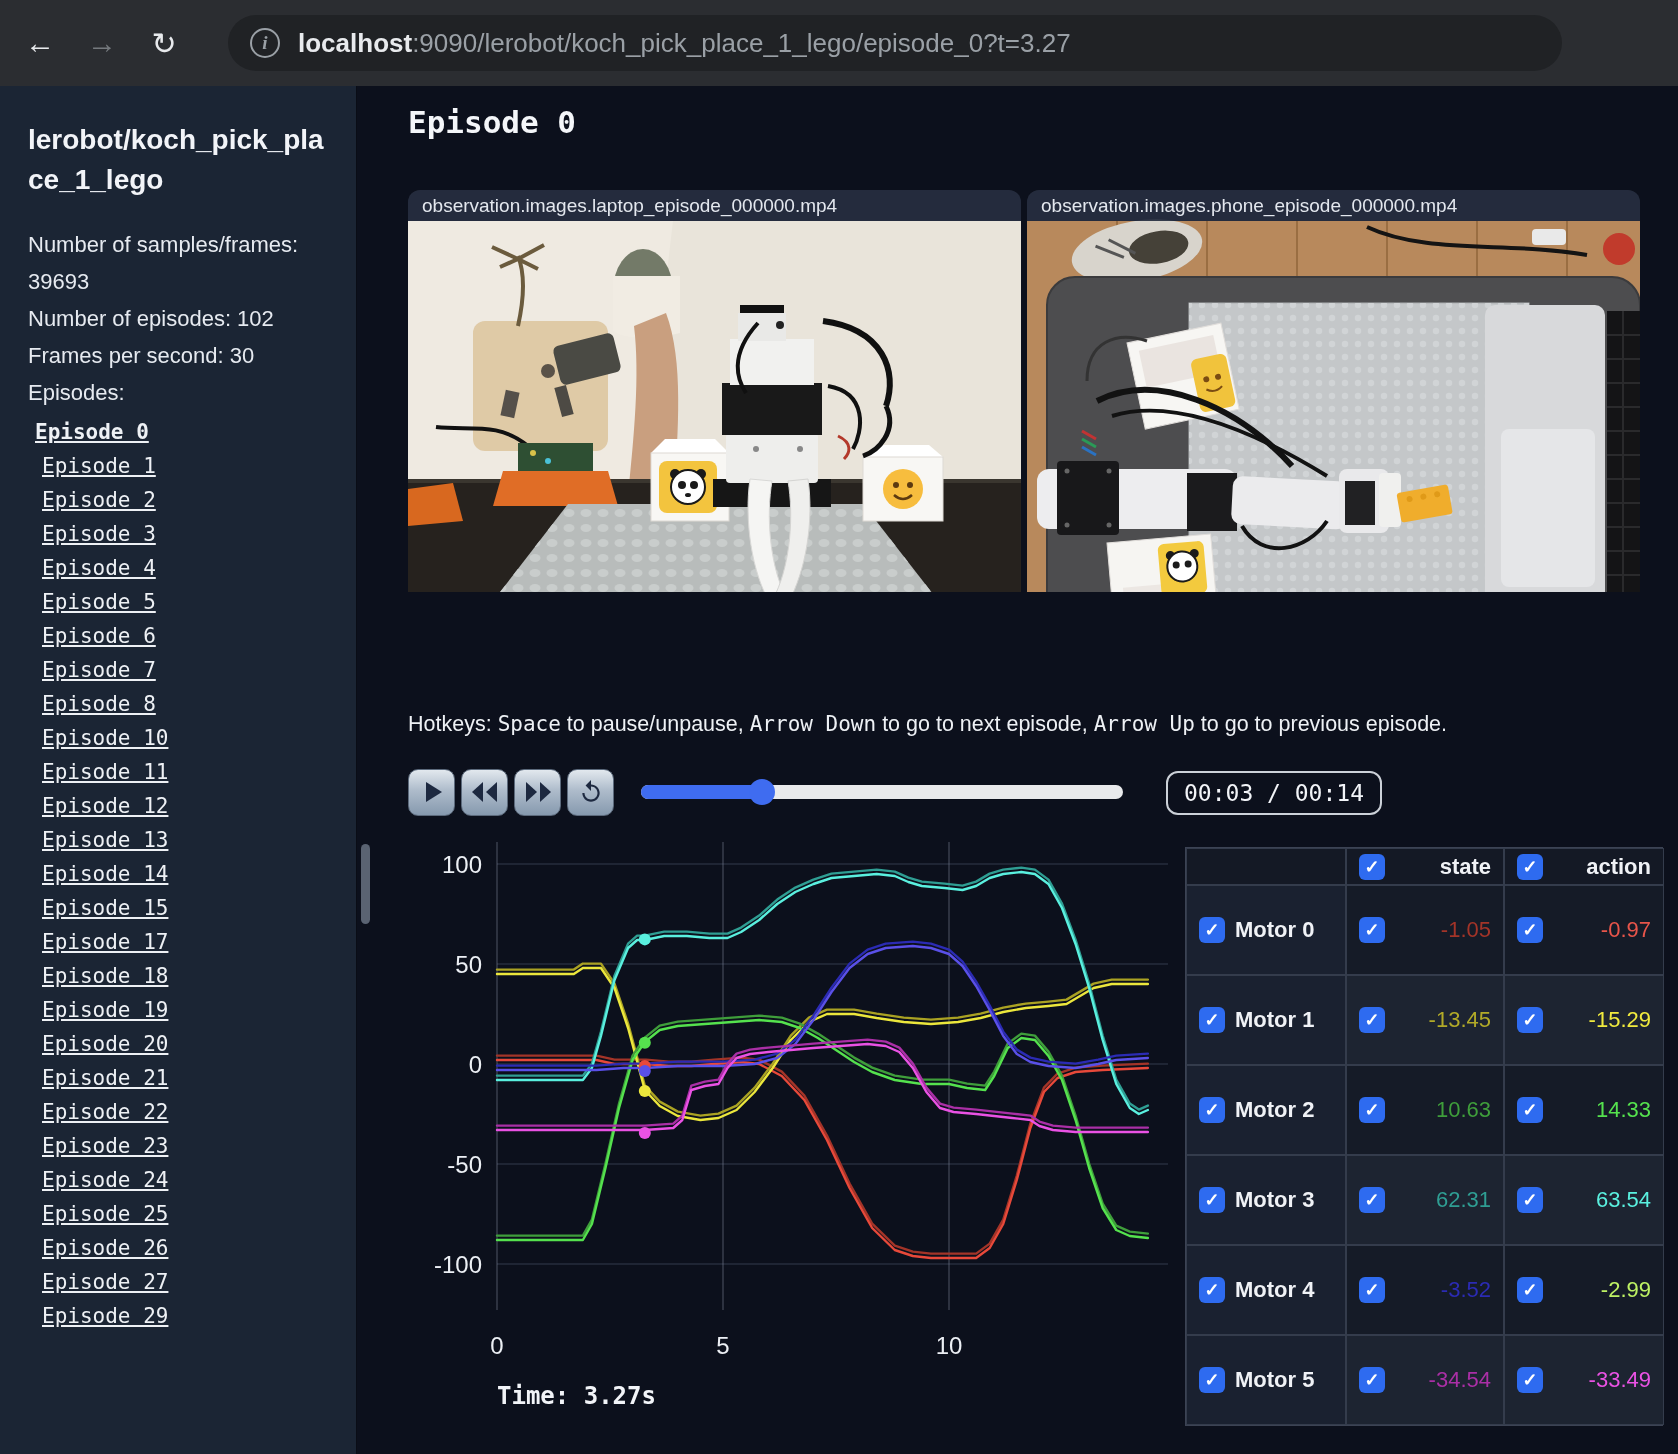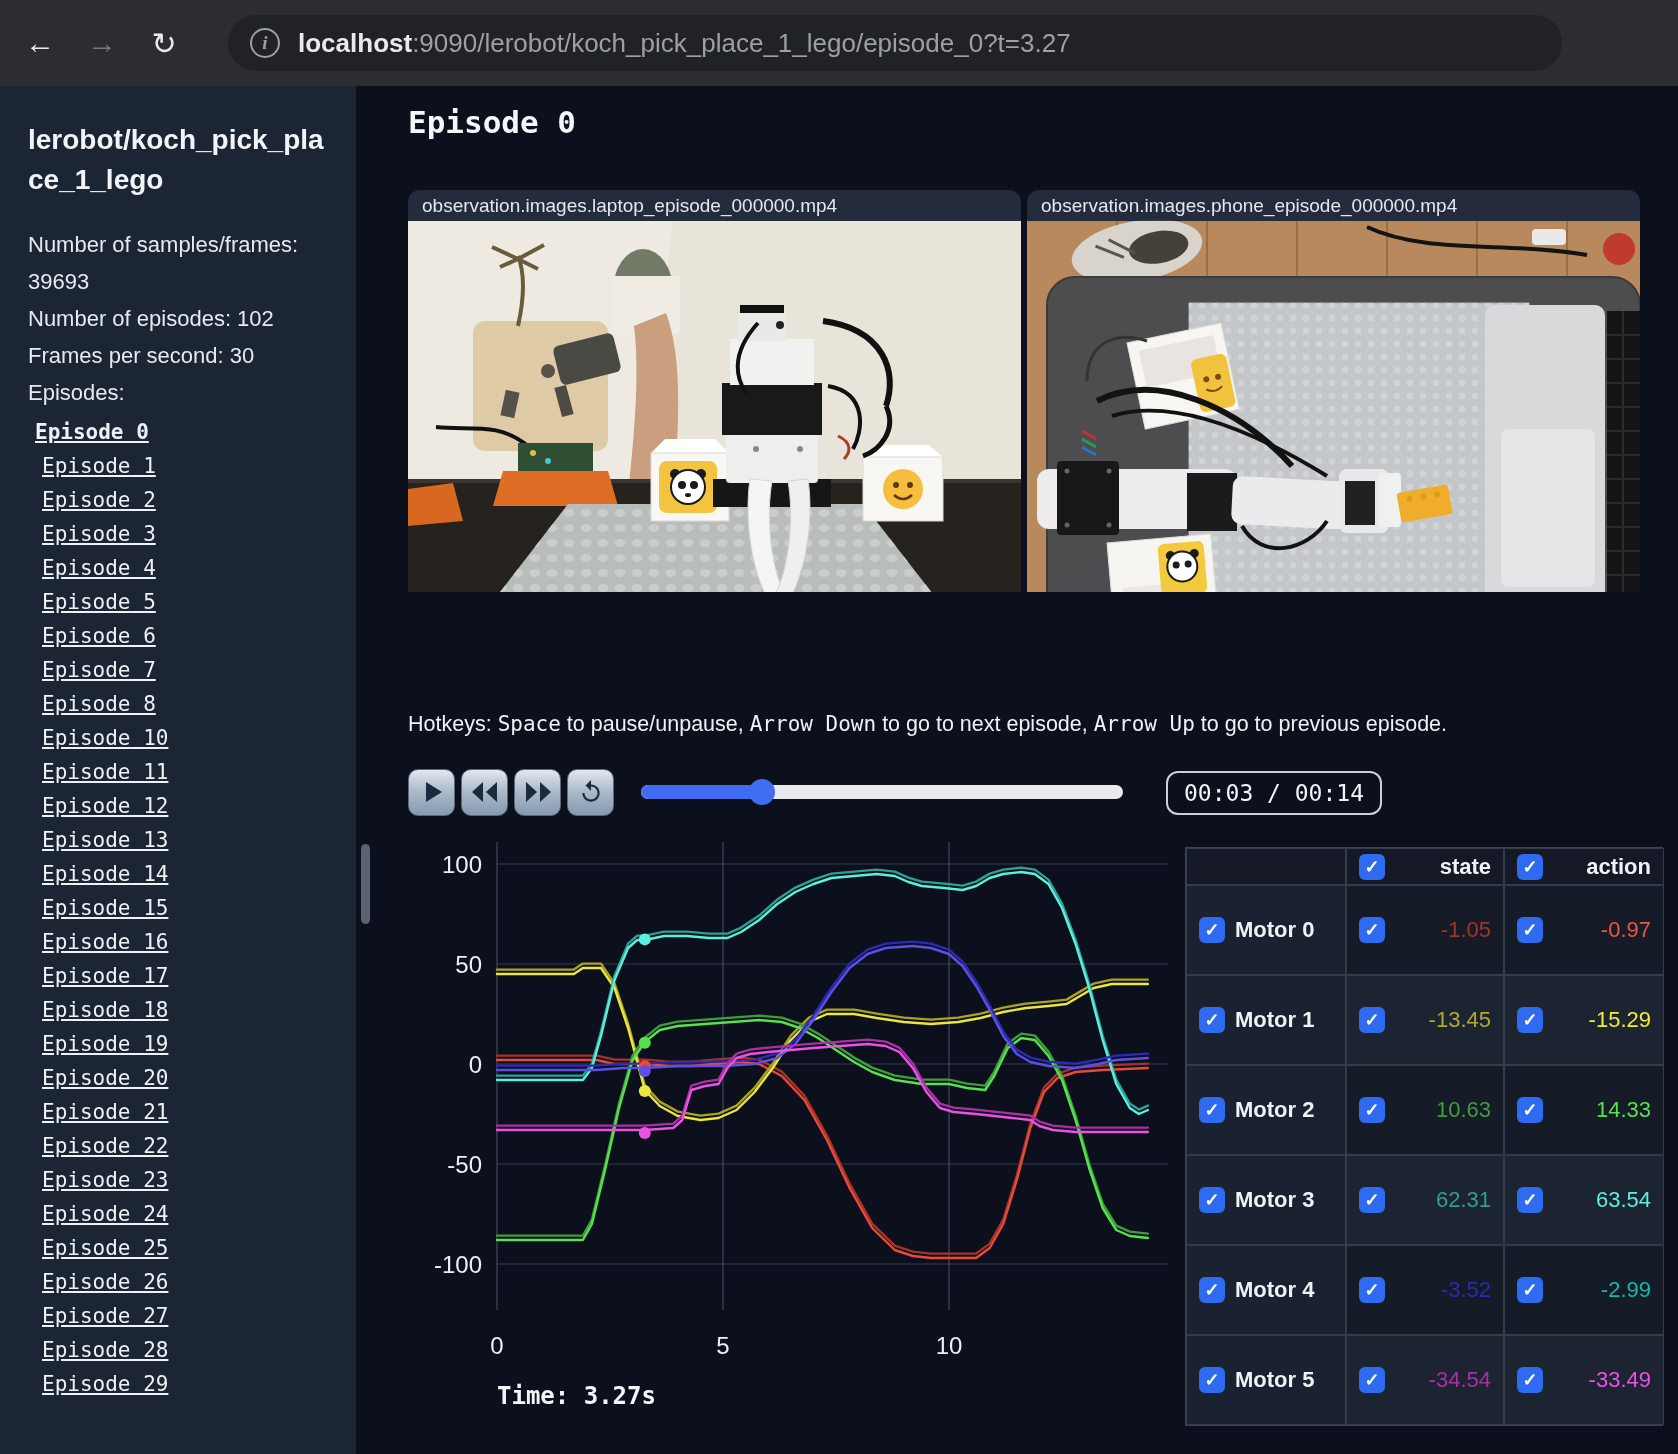--- a/index.html
+++ b/index.html
@@ -117,33 +117,31 @@
         <a class="ep-link">Episode 5</a>
         <a class="ep-link">Episode 6</a>
         <a class="ep-link">Episode 7</a>
         <a class="ep-link">Episode 8</a>
         <a class="ep-link">Episode 10</a>
         <a class="ep-link">Episode 11</a>
         <a class="ep-link">Episode 12</a>
         <a class="ep-link">Episode 13</a>
         <a class="ep-link">Episode 14</a>
         <a class="ep-link">Episode 15</a>
-        <a class="ep-link">Episode 16</a>
         <a class="ep-link">Episode 17</a>
         <a class="ep-link">Episode 18</a>
         <a class="ep-link">Episode 19</a>
         <a class="ep-link">Episode 20</a>
         <a class="ep-link">Episode 21</a>
         <a class="ep-link">Episode 22</a>
         <a class="ep-link">Episode 23</a>
         <a class="ep-link">Episode 24</a>
         <a class="ep-link">Episode 25</a>
         <a class="ep-link">Episode 26</a>
         <a class="ep-link">Episode 27</a>
-        <a class="ep-link">Episode 28</a>
         <a class="ep-link">Episode 29</a>
       </div>
   </div>
 
   <div class="main">
     <div class="page-heading">Episode 0</div>
 
     <div class="videos">
 
       <div class="video-panel">
@@ -469,21 +467,21 @@
           <div class="mt-cell motor">
             <span class="cb">✓</span>
             <span>Motor 4</span>
           </div>
           <div class="mt-cell">
             <span class="cb">✓</span>
             <span class="val" style="color: rgb(43, 43, 180);">-3.52</span>
           </div>
           <div class="mt-cell">
             <span class="cb">✓</span>
-            <span class="val" style="color: #14b8a6; text-align: right;">-2.99</span>
+            <span class="val" style="color: #bef264; text-align: right;">-2.99</span>
           </div>
         </div>
         <div class="mt-row mt-body light">
           <div class="mt-cell motor">
             <span class="cb">✓</span>
             <span>Motor 5</span>
           </div>
           <div class="mt-cell">
             <span class="cb">✓</span>
             <span class="val" style="color: rgb(170, 47, 166);">-34.54</span>

